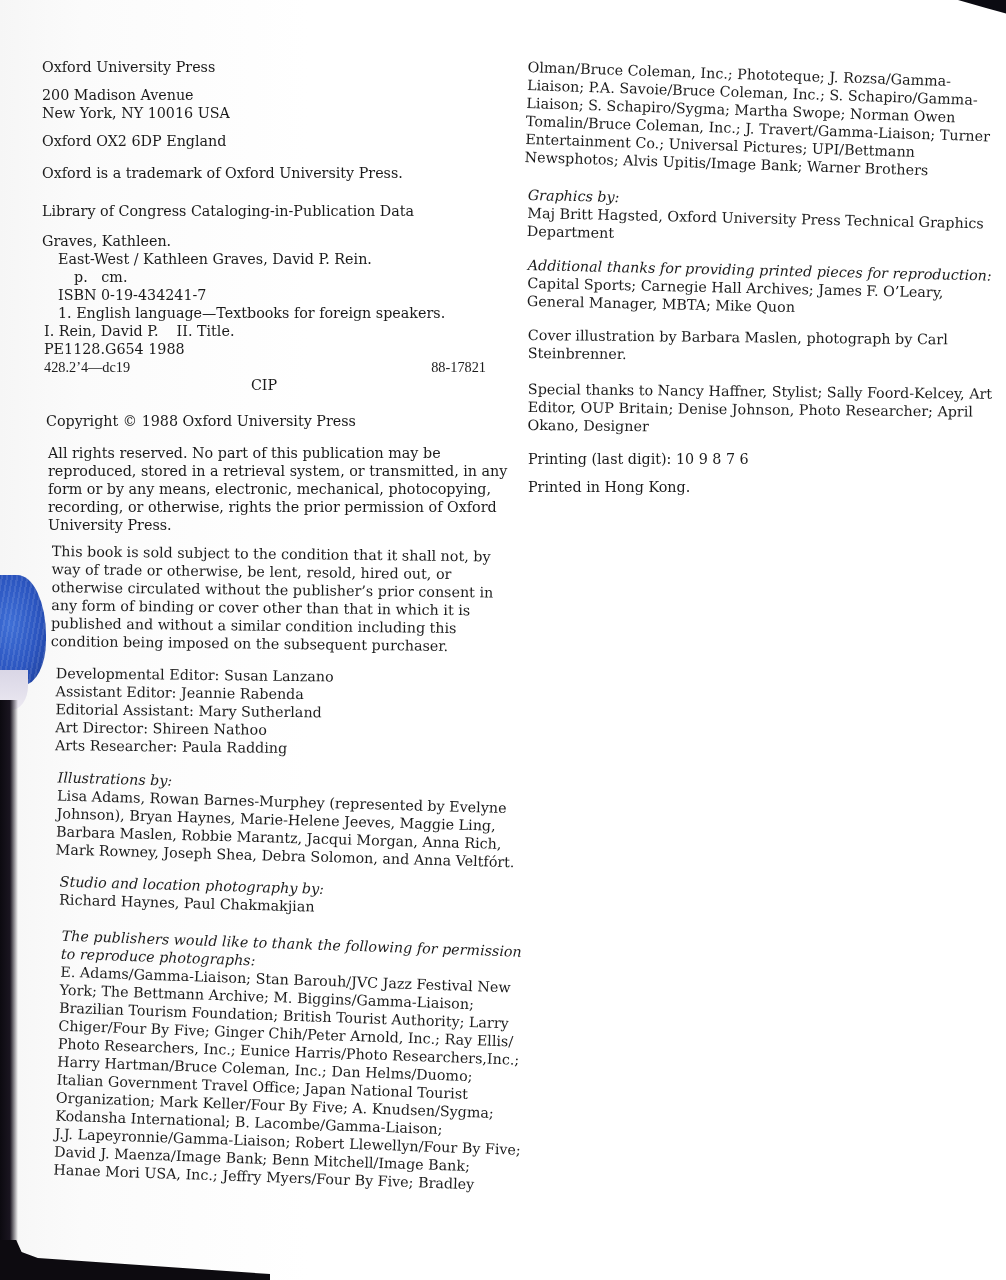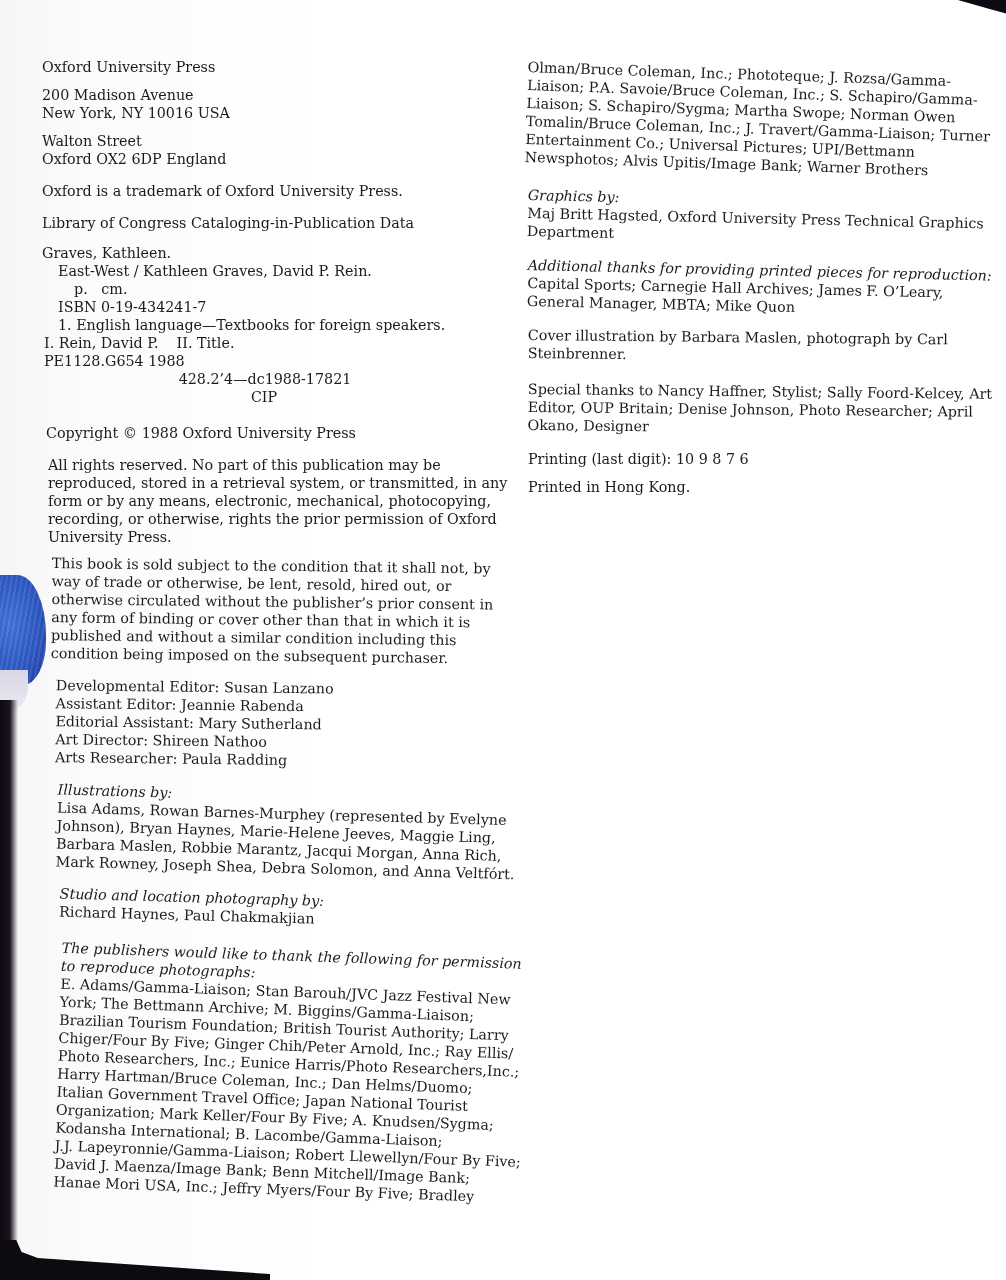--- a/index.html
+++ b/index.html
@@ -66,22 +66,23 @@
     .block + .block { margin-top: 10px; }
     .line { display: block; white-space: nowrap; }
     .italic-head { font-style: italic; }
 
     
     .cip .indent1 { padding-left: 16px; }
     .cip .indent2 { padding-left: 32px; }
     .cip .indent0b { padding-left: 2px; }
     .cip-row {
       display: flex;
-      justify-content: center;
+      justify-content: space-between;
       white-space: nowrap;
+      font-family: Liberation Serif, serif;
     }
     .cip-right { text-align: center; display: block; }
 
     
     .tilt-a { transform: rotate(0.7deg); transform-origin: left top; }
     .tilt-b { transform: rotate(1.6deg); transform-origin: left top; }
     .tilt-c { transform: rotate(2.0deg); transform-origin: left top; }
     .tilt-r { transform: rotate(1.9deg); transform-origin: left top; }
     .tilt-r2 { transform: rotate(1.3deg); transform-origin: left top; }
     .tilt-r3 { transform: rotate(0.6deg); transform-origin: left top; }
@@ -102,29 +103,28 @@
     <div class="block">
       <span class="line">Oxford University Press</span>
     </div>
 
     <div class="block">
       <span class="line">200 Madison Avenue</span>
       <span class="line">New York, NY 10016 USA</span>
     </div>
 
     <div class="block">
-      <span class="line">Walton Street</span>
       <span class="line">Oxford OX2 6DP England</span>
     </div>
 
     <div class="block" style="margin-top:14px">
       <span class="line">Oxford is a trademark of Oxford University Press.</span>
     </div>
 
-    <div class="block" style="margin-top:14px">
+    <div class="block" style="margin-top:20px">
       <span class="line">Library of Congress Cataloging-in-Publication Data</span>
     </div>
 
     <div class="block cip" style="margin-top:12px;width:444px">
       <span class="line">Graves, Kathleen.</span>
       <span class="line indent1">East-West / Kathleen Graves, David P. Rein.</span>
       <span class="line indent2" style="white-space:pre">p.   cm.</span>
       <span class="line indent1">ISBN 0-19-434241-7</span>
       <span class="line indent1">1. English language—Textbooks for foreign speakers.</span>
       <span class="line indent0b" style="white-space:pre">I. Rein, David P.    II. Title.</span>

